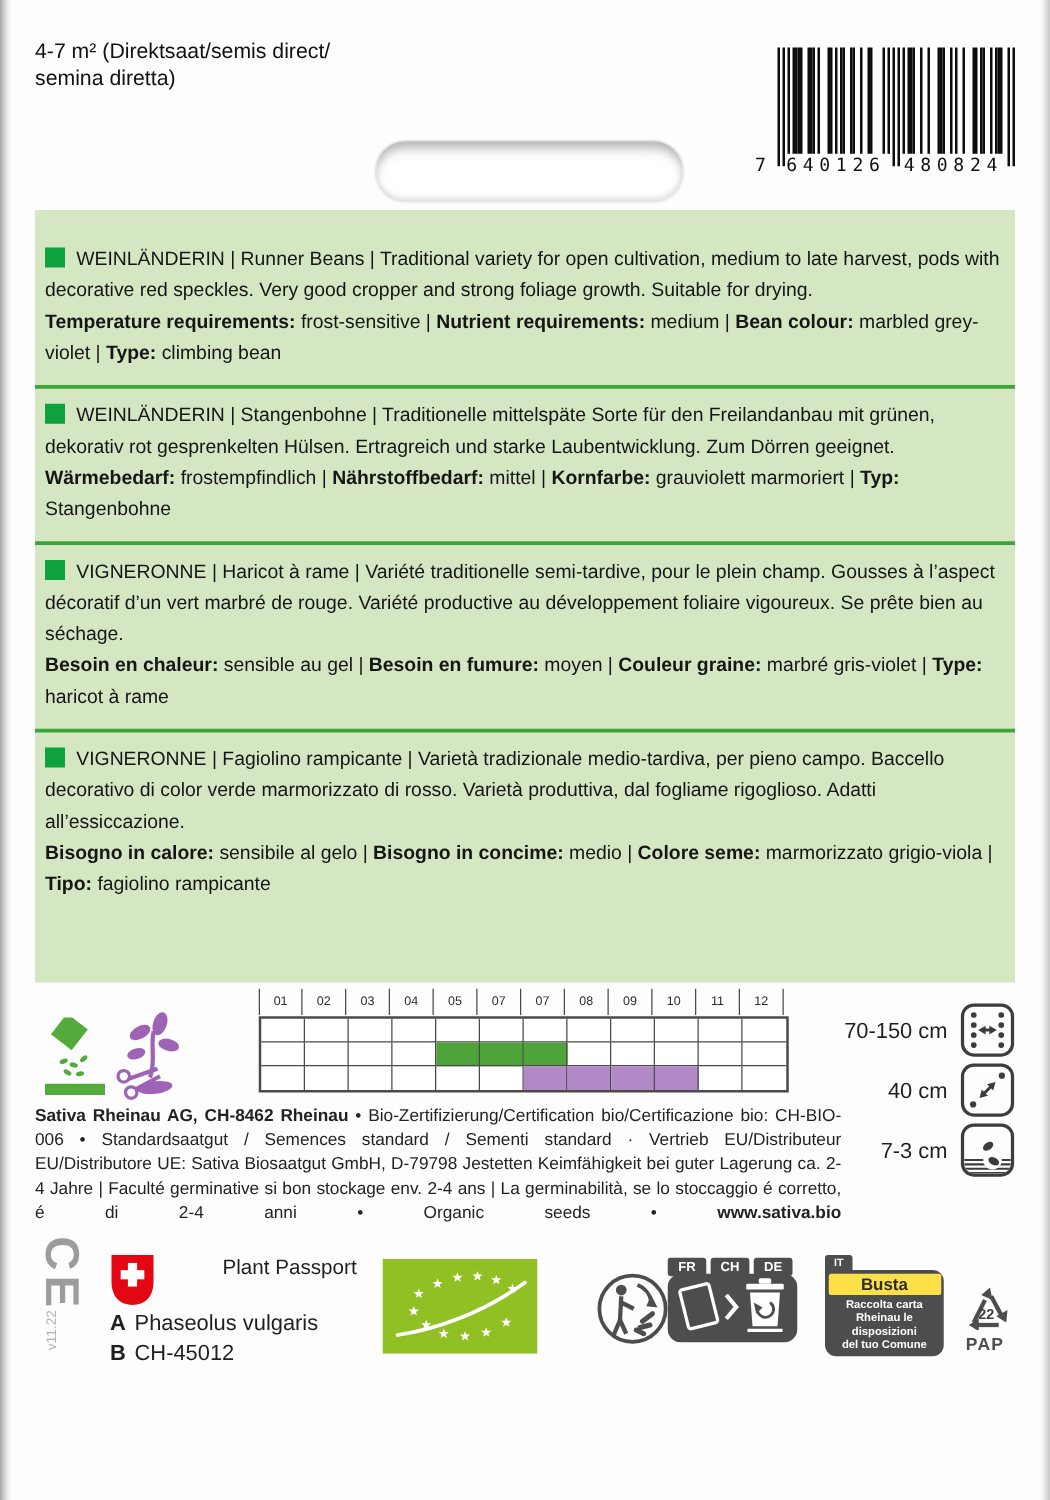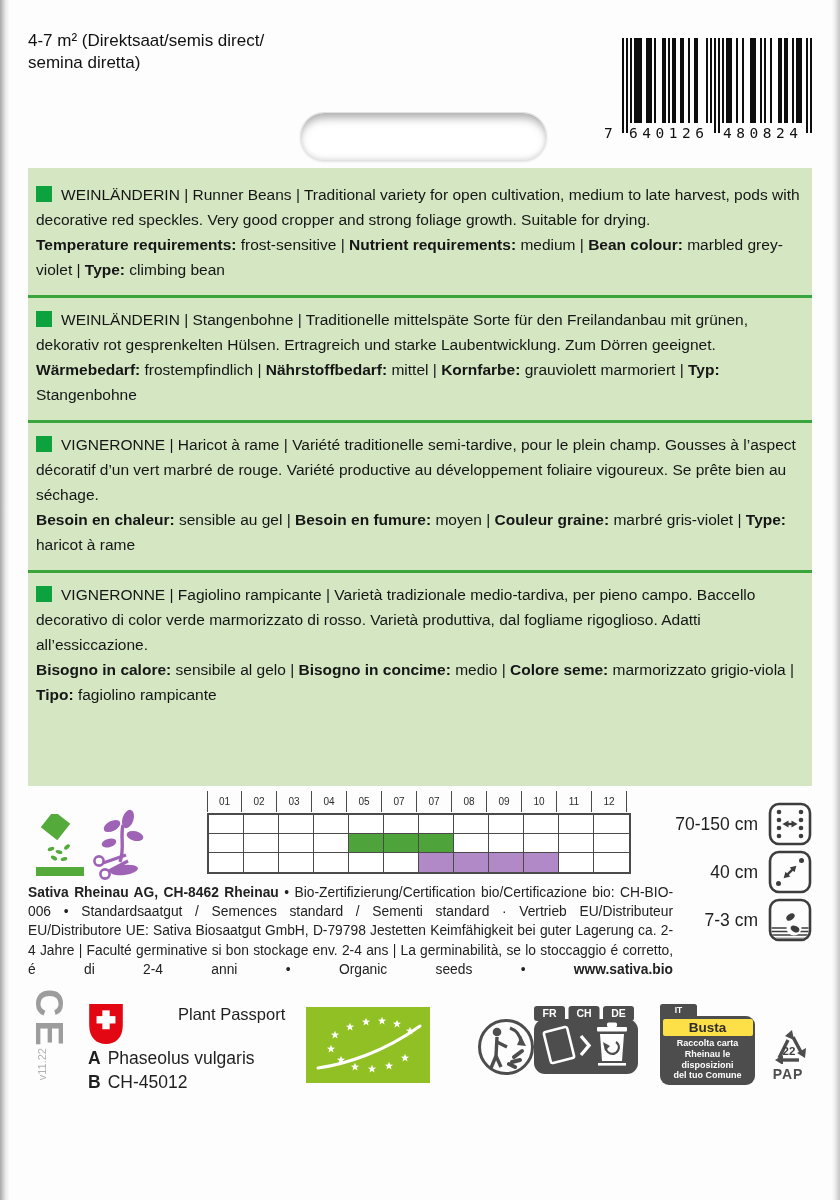--- a/index.html
+++ b/index.html
@@ -25,21 +25,21 @@
   .bc-prefix{left:-18px;letter-spacing:0!important;}
   .bc-left{left:7px;} .bc-right{left:101px;}
 
   
   .hang-hole{left:300px;top:112px;width:245px;height:47px;border-radius:24px;background:#fff;
     border:1px solid #e2e2e2;
     box-shadow:inset 0 8px 9px -3px rgba(110,110,110,.55), inset 0 -3px 5px -2px rgba(150,150,150,.35), 0 1px 2px rgba(190,190,190,.4);}
 
   
   .desc-panel{left:28px;top:168px;width:784px;min-height:618px;background:#d5e6c3;
-    box-sizing:border-box;padding:5px 7px;}
+    box-sizing:border-box;padding:18px 7px;}
   .desc-para{font-size:15.5px;line-height:25px;color:#161616;padding:9px 1px 13px;}
   .desc-para .bold{font-weight:bold;}
   .bullet{display:inline-block;width:16px;height:16px;background:#0ea23e;margin-right:9px;vertical-align:-2px;}
   .green-rule{height:3px;background:#3aa53b;margin:0 -7px;}
 
   
   .cal-header{left:207px;top:791px;display:flex;}
   .mcell{width:35px;height:21px;line-height:21px;text-align:center;font-size:10px;color:#2b2b2b;
     border-right:1.5px solid #4a4a4a;box-sizing:border-box;}
   .mcell:first-child{border-left:1.5px solid #4a4a4a;}
@@ -67,21 +67,21 @@
     font-size:11px;color:#b2b2b2;}
   .swiss-shield{left:88px;top:1003px;}
   .pp-title{left:178px;top:1005px;font-size:16.5px;color:#1f1f1f;}
   .pp-lines{left:88px;top:1046px;font-size:17.5px;line-height:24px;color:#1f1f1f;}
   .pp-lines b{margin-right:7px;}
   .eu-logo{left:306px;top:1007px;}
   .triman{left:476px;top:1016px;}
   .frchde{left:534px;top:1006px;}
 
   .busta{left:660px;top:1004px;width:95px;}
-  .busta-tab{width:37px;height:12px;background:#4d4d4d;color:#fff;font-size:8.5px;font-weight:bold;
+  .busta-tab{width:22px;height:12px;background:#4d4d4d;color:#fff;font-size:8.5px;font-weight:bold;
     text-align:center;line-height:13px;border-radius:2.5px 2.5px 0 0;}
   .busta-body{background:#4d4d4d;border-radius:0 9px 9px 9px;padding:2.5px 2.5px 4px;}
   .busta-title{background:#fde047;color:#2d2d2d;font-weight:bold;font-size:13.5px;line-height:17px;
     text-align:center;border-radius:2px;}
   .busta-lines{color:#fff;font-weight:bold;font-size:9px;line-height:10.8px;text-align:center;margin-top:2.5px;}
 
   .pap{left:764px;top:1020px;width:48px;text-align:center;}
   .pap-material{font-size:14px;font-weight:bold;color:#4d4d4d;letter-spacing:1px;margin-top:-2px;}
 </style>
 </head>

